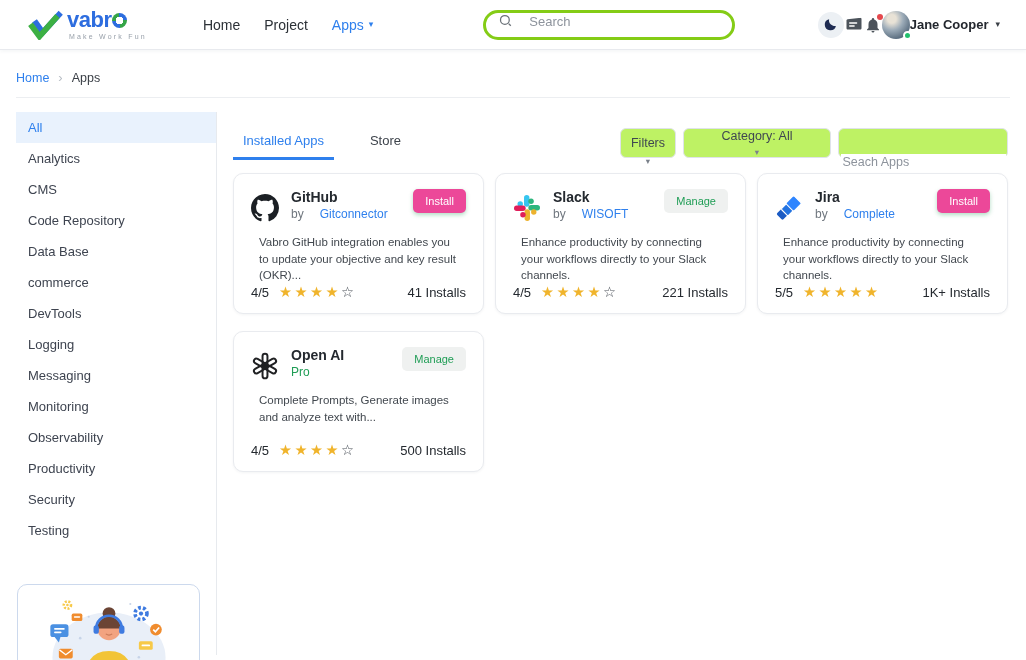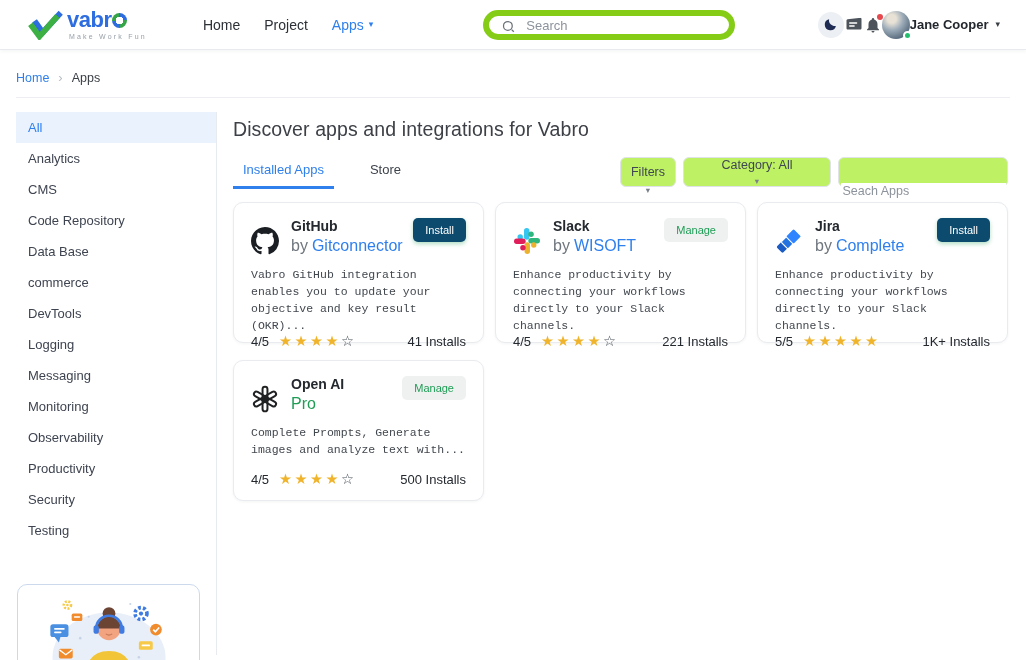--- a/index.html
+++ b/index.html
@@ -25,22 +25,22 @@
       conic-gradient(#2d6ddf 0 90deg, #35a547 90deg 180deg, #2d6ddf 180deg 270deg, #35a547 270deg 360deg);
   }
   .brand-tagline { font-size: 7px; letter-spacing: 2.2px; color: #98a0aa; margin-top: 2px; padding-left: 2px; white-space: nowrap; }
   .mainnav { display: flex; align-items: center; gap: 24px; margin-left: 56px; }
   .mainnav a { font-size: 14px; color: #2b3036; text-decoration: none; cursor: pointer; display: flex; align-items: center; gap: 5px; }
   .mainnav a.active { color: #2f80ed; font-weight: 500; }
   .caret { font-size: 9px; line-height: 1; }
   .caret.gray { color: #7a818a; font-size: 8.5px; }
   .topsearch {
     margin-left: 110px; width: 252px; height: 30px;
-    border: 6px solid #84cc16; border-radius: 16px;
-    display: flex; align-items: flex-end; gap: 8px; padding: 0 12px; cursor: text;
+    border: 3px solid #84cc16; border-radius: 16px;
+    display: flex; align-items: flex-start; gap: 14px; padding: 0 12px; cursor: text;
   }
   .topsearch input { border: 0; outline: 0; flex: 1; font-size: 13px; background: transparent; color: #333; min-width: 0; font-family: inherit; }
   .topsearch input::placeholder, .apps-search input::placeholder { color: #8d939c; }
   .top-actions { margin-left: auto; display: flex; align-items: center; }
   .icon-btn { background: none; border: 0; padding: 0; cursor: pointer; position: relative; display: flex; align-items: center; justify-content: center; }
   .moon-btn { width: 26px; height: 26px; border-radius: 50%; background: #ecf0f4; }
   .noti-dot { position: absolute; top: -2px; right: -1px; width: 6px; height: 6px; border-radius: 50%; background: #e5484d; }
   .avatar {
     width: 28px; height: 28px; border-radius: 50%; position: relative; cursor: pointer;
     background: radial-gradient(circle at 35% 28%, #e8e2d6 0 16%, #9cabb8 42%, #5d7082 74%, #47596c);
@@ -77,29 +77,29 @@
   .cards { margin-top: 13px; display: grid; grid-template-columns: repeat(3, 251px); column-gap: 11px; row-gap: 17px; }
   .card {
     height: 141px; background: #fff; border: 1px solid #e9ebef; border-radius: 10px;
     padding: 15px 17px 13px; display: flex; flex-direction: column;
     box-shadow: 0 1px 3px rgba(20,30,50,.05);
   }
   .card-head { display: flex; align-items: flex-end; }
   .app-logo { width: 28px; height: 28px; display: flex; align-items: center; justify-content: center; flex: none; }
   .app-title { margin-left: 12px; line-height: 1.15; }
   .app-name { font-size: 14px; font-weight: 600; color: #24292f; }
-  .app-byline { font-size: 16px; margin-top: 3px; display: flex; gap: 4px; }
+  .app-byline { font-size: 12px; margin-top: 3px; display: flex; gap: 16px; }
   .by { color: #6f767e; }
   .by:empty { display: none; }
   .vendor { color: #2f80ed; cursor: pointer; text-decoration: none; }
   .vendor.pro { color: #1f9d55; cursor: default; }
   .card-btn { margin-left: auto; align-self: flex-start; border: 0; border-radius: 5px; font-size: 11px; padding: 6px 12px; cursor: pointer; font-family: inherit; }
-  .card-btn.install { background: #0c4a6e; color: #fff; box-shadow: 0 2px 4px rgba(31,157,85,.35); }
+  .card-btn.install { background: #ec4899; color: #fff; box-shadow: 0 2px 4px rgba(31,157,85,.35); }
   .card-btn.manage { background: #eff1f0; color: #1f9d55; }
-  .app-desc { margin: 12px 0 0; font-size: 11.5px; line-height: 1.45; color: #42484f; font-family: Liberation Mono, monospace; }
+  .app-desc { margin: 12px 8px 0; font-size: 11.5px; line-height: 1.45; color: #42484f; }
   .card-foot { margin-top: auto; display: flex; align-items: flex-start; font-size: 13px; color: #24292f; }
   .stars { margin-left: 10px; font-size: 14.5px; letter-spacing: 2.5px; line-height: 1; }
   .stars .filled { color: #f0b42c; }
   .stars .empty { color: #4a5058; }
   .installs { margin-left: auto; }
 </style>
 </head>
 <body>
 
 <header class="topbar">
@@ -215,21 +215,20 @@
         <path d="M53 80q0-26 22-26t22 26z" fill="#f2c437"></path>
         <rect x="52" y="68" width="46" height="20" rx="2.5" fill="#31619f"></rect>
         <rect x="56" y="72" width="38" height="13" rx="1.5" fill="#3a6aa9"></rect>
         <rect x="46" y="88" width="58" height="5" rx="2" fill="#27476f"></rect>
         <rect x="30" y="93" width="90" height="3" rx="1.5" fill="#d7e0ec"></rect>
       </svg>
     </div>
   </aside>
 
   <main class="main">
-    <h1 class="page-title">Discover apps and integrations for Vabro</h1>
 
     <div class="toolbar">
       <div class="tabs">
         <div class="tab active">Installed Apps</div>
         <div class="tab">Store</div>
       </div>
       <div class="controls">
         <button class="ctl filters-btn">
           <svg viewBox="0 0 24 24" width="15" height="15" fill="none" stroke="#555c64" stroke-width="2">
             <path d="M4 8h16"></path>

